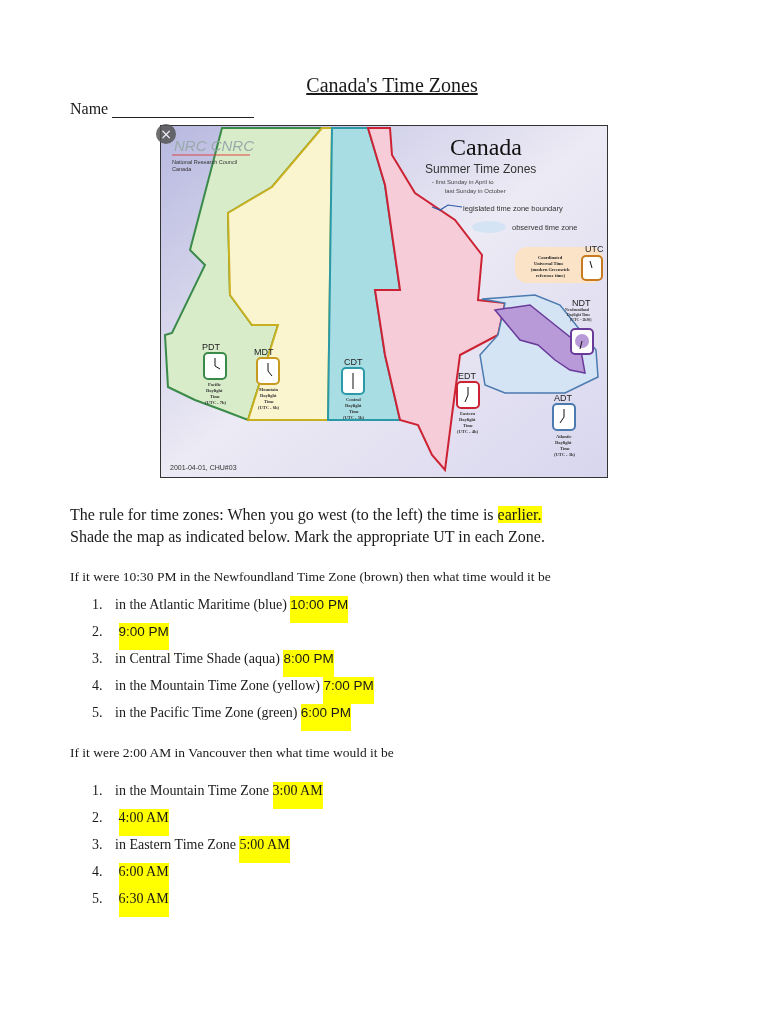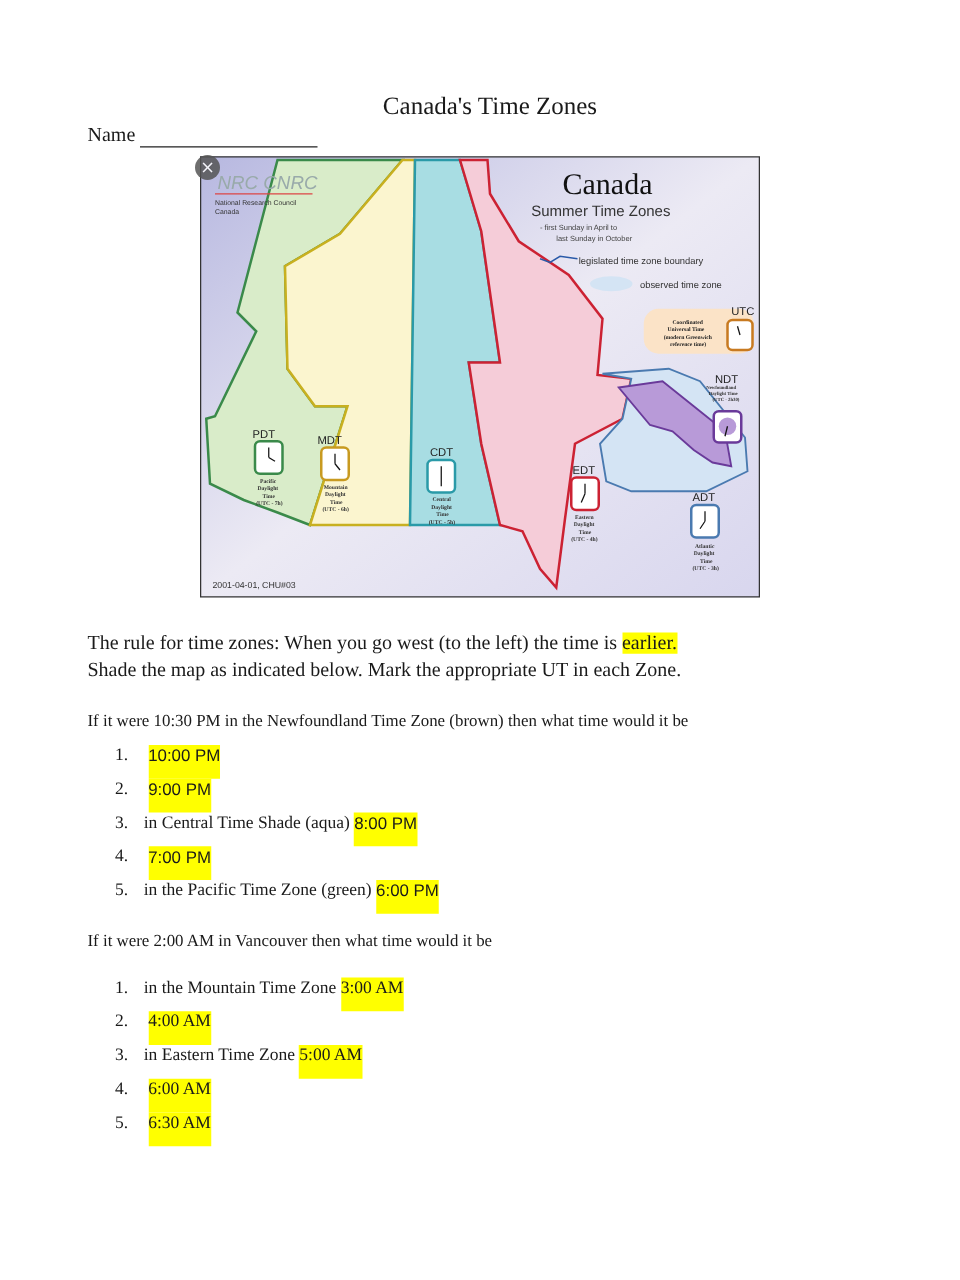--- a/index.html
+++ b/index.html
@@ -1,19 +1,19 @@
 <!DOCTYPE html>
 <html><head>
 <meta charset="utf-8">
 <style>
   html, body { margin:0; padding:0; }
   body { width:768px; height:1024px; background:#ffffff; position:relative; overflow:hidden;
          font-family:"Liberation Serif", "DejaVu Serif", serif; color:#1a1a1a; }
   .title { position:absolute; top:74px; left:0; width:768px; text-align:center; font-size:20px; }
-  .title span { position:relative; left:0px; margin-left:16px; }
+  .title span { position:relative; left:0px; margin-left:16px;text-decoration:underline; }
   .name-line { position:absolute; top:100px; left:70px; font-size:16px; }
   .name-line .blank { display:inline-block; width:142px; border-bottom:1px solid #222; margin-left:4px; height:16px; vertical-align:bottom; }
   .map { position:absolute; left:160px; top:125px; width:448px; height:353px; }
   .close-btn { position:absolute; left:156px; top:124px; width:20px; height:20px; border-radius:10px;
                background:#555; color:#fff; font-family:"DejaVu Sans", sans-serif; font-size:14px;
                line-height:20px; text-align:center; opacity:0.85; }
   .instr { position:absolute; left:70px; top:504px; font-size:16px; line-height:22px; width:640px; }
   .hl { background:#ffff00; }
   .q { position:absolute; left:70px; font-size:13.5px; }
   ol.ans { position:absolute; left:92px; margin:0; padding:0; list-style:none; font-size:14px; }
@@ -138,24 +138,24 @@
 </svg>
 <div class="close-btn">×</div>
 
 <div class="instr">
   <div><span>The rule for time zones: When you go west (to the left) the time is</span> <span class="hl">earlier.</span></div>
   <div>Shade the map as indicated below. Mark the appropriate UT in each Zone.</div>
 </div>
 
 <div class="q" style="top:569px;">If it were 10:30 PM in the Newfoundland Time Zone (brown) then what time would it be</div>
 <ol class="ans" style="top:596px;">
-  <li><span class="num">1.</span>&nbsp;<span class="hl sans">10:00 PM</span></li>
+  <li><span class="num">1.</span><span>in the Atlantic Maritime (blue)</span>&nbsp;<span class="hl sans">10:00 PM</span></li>
   <li><span class="num">2.</span>&nbsp;<span class="hl sans">9:00 PM</span></li>
   <li><span class="num">3.</span><span>in Central Time Shade (aqua)</span>&nbsp;<span class="hl sans">8:00 PM</span></li>
-  <li><span class="num">4.</span>&nbsp;<span class="hl sans">7:00 PM</span></li>
+  <li><span class="num">4.</span><span>in the Mountain Time Zone (yellow)</span>&nbsp;<span class="hl sans">7:00 PM</span></li>
   <li><span class="num">5.</span><span>in the Pacific Time Zone (green)</span>&nbsp;<span class="hl sans">6:00 PM</span></li>
 </ol>
 
 <div class="q" style="top:745px;">If it were 2:00 AM in Vancouver then what time would it be</div>
 <ol class="ans" style="top:782px;">
   <li><span class="num">1.</span><span>in the Mountain Time Zone</span>&nbsp;<span class="hl">3:00 AM</span></li>
   <li><span class="num">2.</span>&nbsp;<span class="hl">4:00 AM</span></li>
   <li><span class="num">3.</span><span>in Eastern Time Zone</span>&nbsp;<span class="hl">5:00 AM</span></li>
   <li><span class="num">4.</span>&nbsp;<span class="hl">6:00 AM</span></li>
   <li><span class="num">5.</span>&nbsp;<span class="hl">6:30 AM</span></li>

